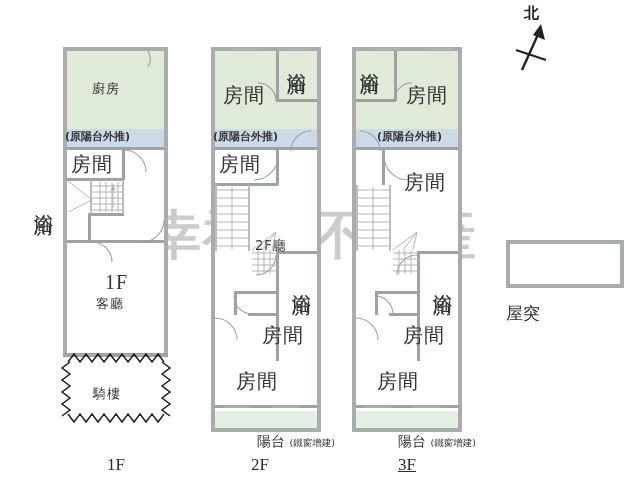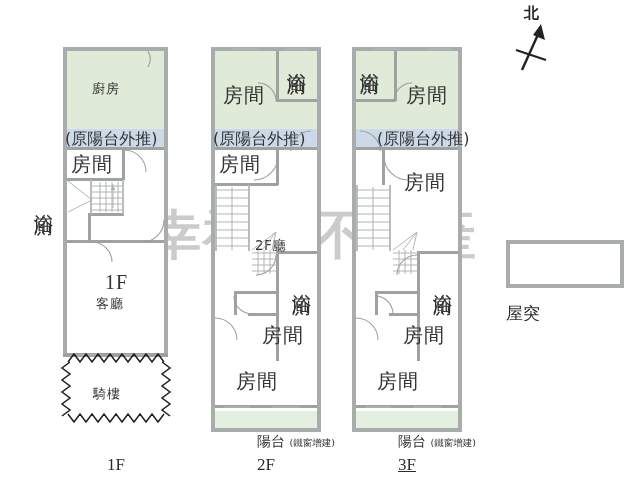--- a/index.html
+++ b/index.html
@@ -19,21 +19,21 @@
   .fill-blue{position:absolute;background:#ccd9e8;}
   .fill-bal{position:absolute;background:#e3efe0;}
   .fill-white{position:absolute;background:#ffffff;}
 
   
   .lbl{position:absolute;font-family:"DejaVu Sans","Liberation Sans",sans-serif;
        color:#333;white-space:nowrap;line-height:1.05;}
   .lbl-xl{font-size:13px;letter-spacing:1px;font-family:Liberation Serif, serif;}
   .lbl-lg{font-size:20px;letter-spacing:1px;}
   .lbl-md{font-size:13.5px;letter-spacing:0.5px;}
-  .lbl-sm{font-size:16px;letter-spacing:0;}
+  .lbl-sm{font-size:11px;letter-spacing:0;font-weight:bold;}
   .lbl-v{writing-mode:vertical-rl;text-orientation:upright;line-height:1.0;}
 
   
   .floorcap{position:absolute;font-size:17px;color:#2b2b2b;text-align:center;
             font-family:"Liberation Serif","DejaVu Serif",serif;}
   .balcap{position:absolute;font-size:14px;color:#333;white-space:nowrap;padding-left:48px;}
   .balcap .note{font-size:9.5px;}
 
   
   .svgl{position:absolute;left:0;top:0;width:640px;height:480px;pointer-events:none;}
@@ -122,21 +122,21 @@
   <div class="lbl lbl-lg" style="left:223px;top:85px;">房間</div>
   <div class="lbl lbl-lg lbl-v" style="left:287px;top:57px;">浴廁</div>
   <div class="lbl lbl-sm" style="left:213px;top:131px;">(原陽台外推)</div>
   <div class="lbl lbl-lg" style="left:219px;top:154px;">房間</div>
   <div class="lbl lbl-md" style="left:255px;top:201px;margin-top:37px;">2F廳</div>
   <div class="lbl lbl-lg lbl-v" style="left:292px;top:278px;">浴廁</div>
   <div class="lbl lbl-lg" style="left:262px;top:325px;">房間</div>
   <div class="lbl lbl-lg" style="left:236px;top:371px;">房間</div>
 
   <div class="balcap" style="left:209px;top:433px;"><span>陽台</span> <span class="note">(鐵窗增建)</span></div>
-  <div class="floorcap" style="left:216px;top:455px;width:100px;">2F</div>
+  <div class="floorcap" style="left:210px;top:455px;width:100px;">2F</div>
 
   <div class="unit" style="left:352px;top:47px;width:110px;height:385px;"></div>
 
   <div class="fill-green" style="left:356px;top:51px;width:102px;height:78px;"></div>
   <div class="fill-blue" style="left:356px;top:129px;width:102px;height:18px;"></div>
   <div class="fill-bal" style="left:356px;top:411px;width:102px;height:17px;"></div>
 
   <div class="innerwall" style="left:394px;top:51px;width:2.5px;height:50px;"></div>
   <div class="innerwall" style="left:356px;top:99px;width:40px;height:2.5px;"></div>
   <div class="innerwall" style="left:356px;top:147px;width:102px;height:2.5px;"></div>

